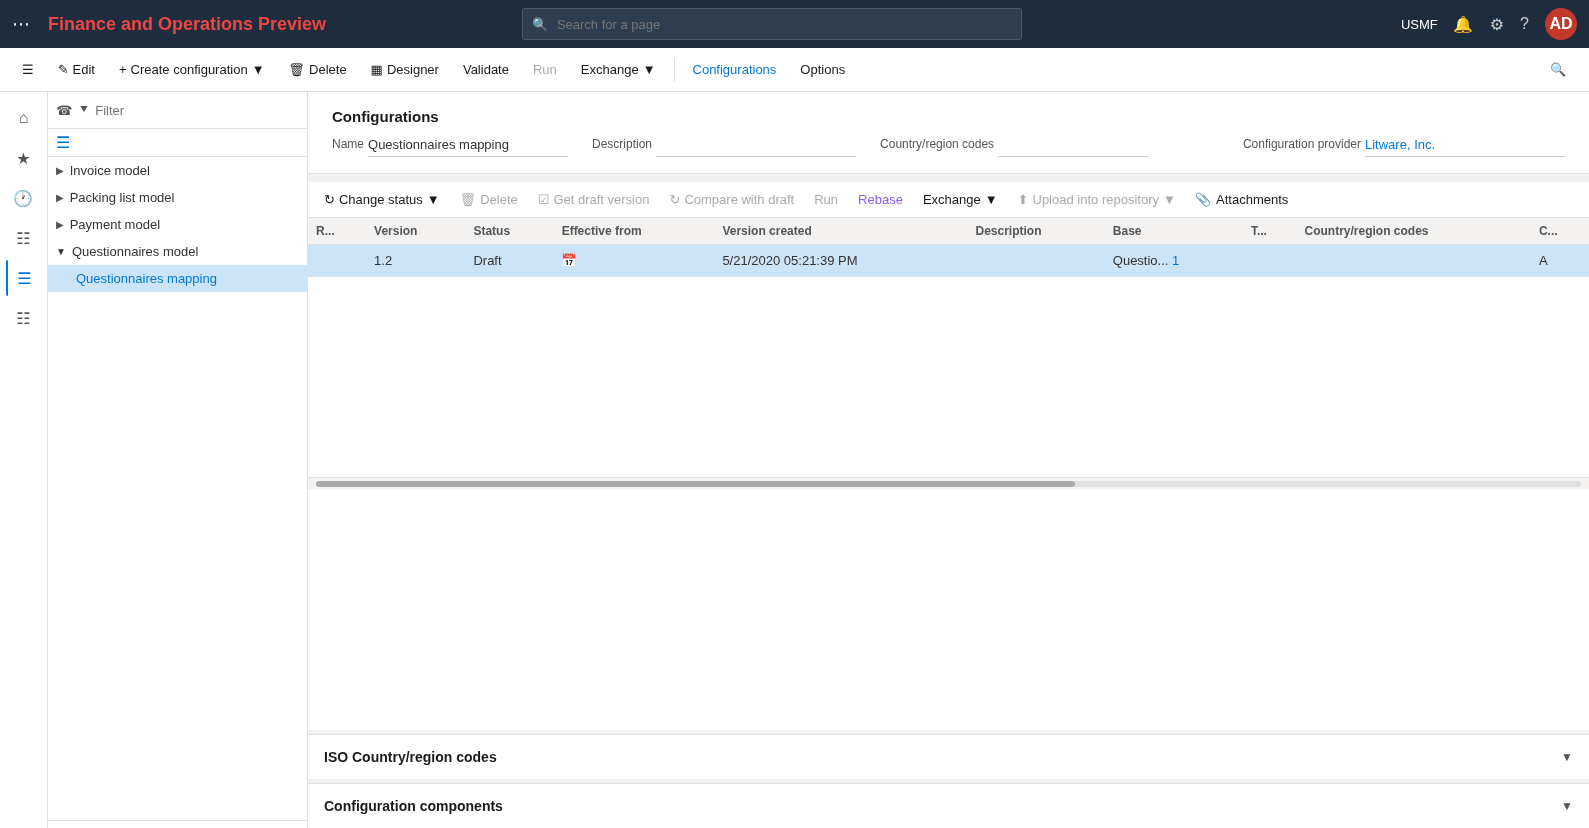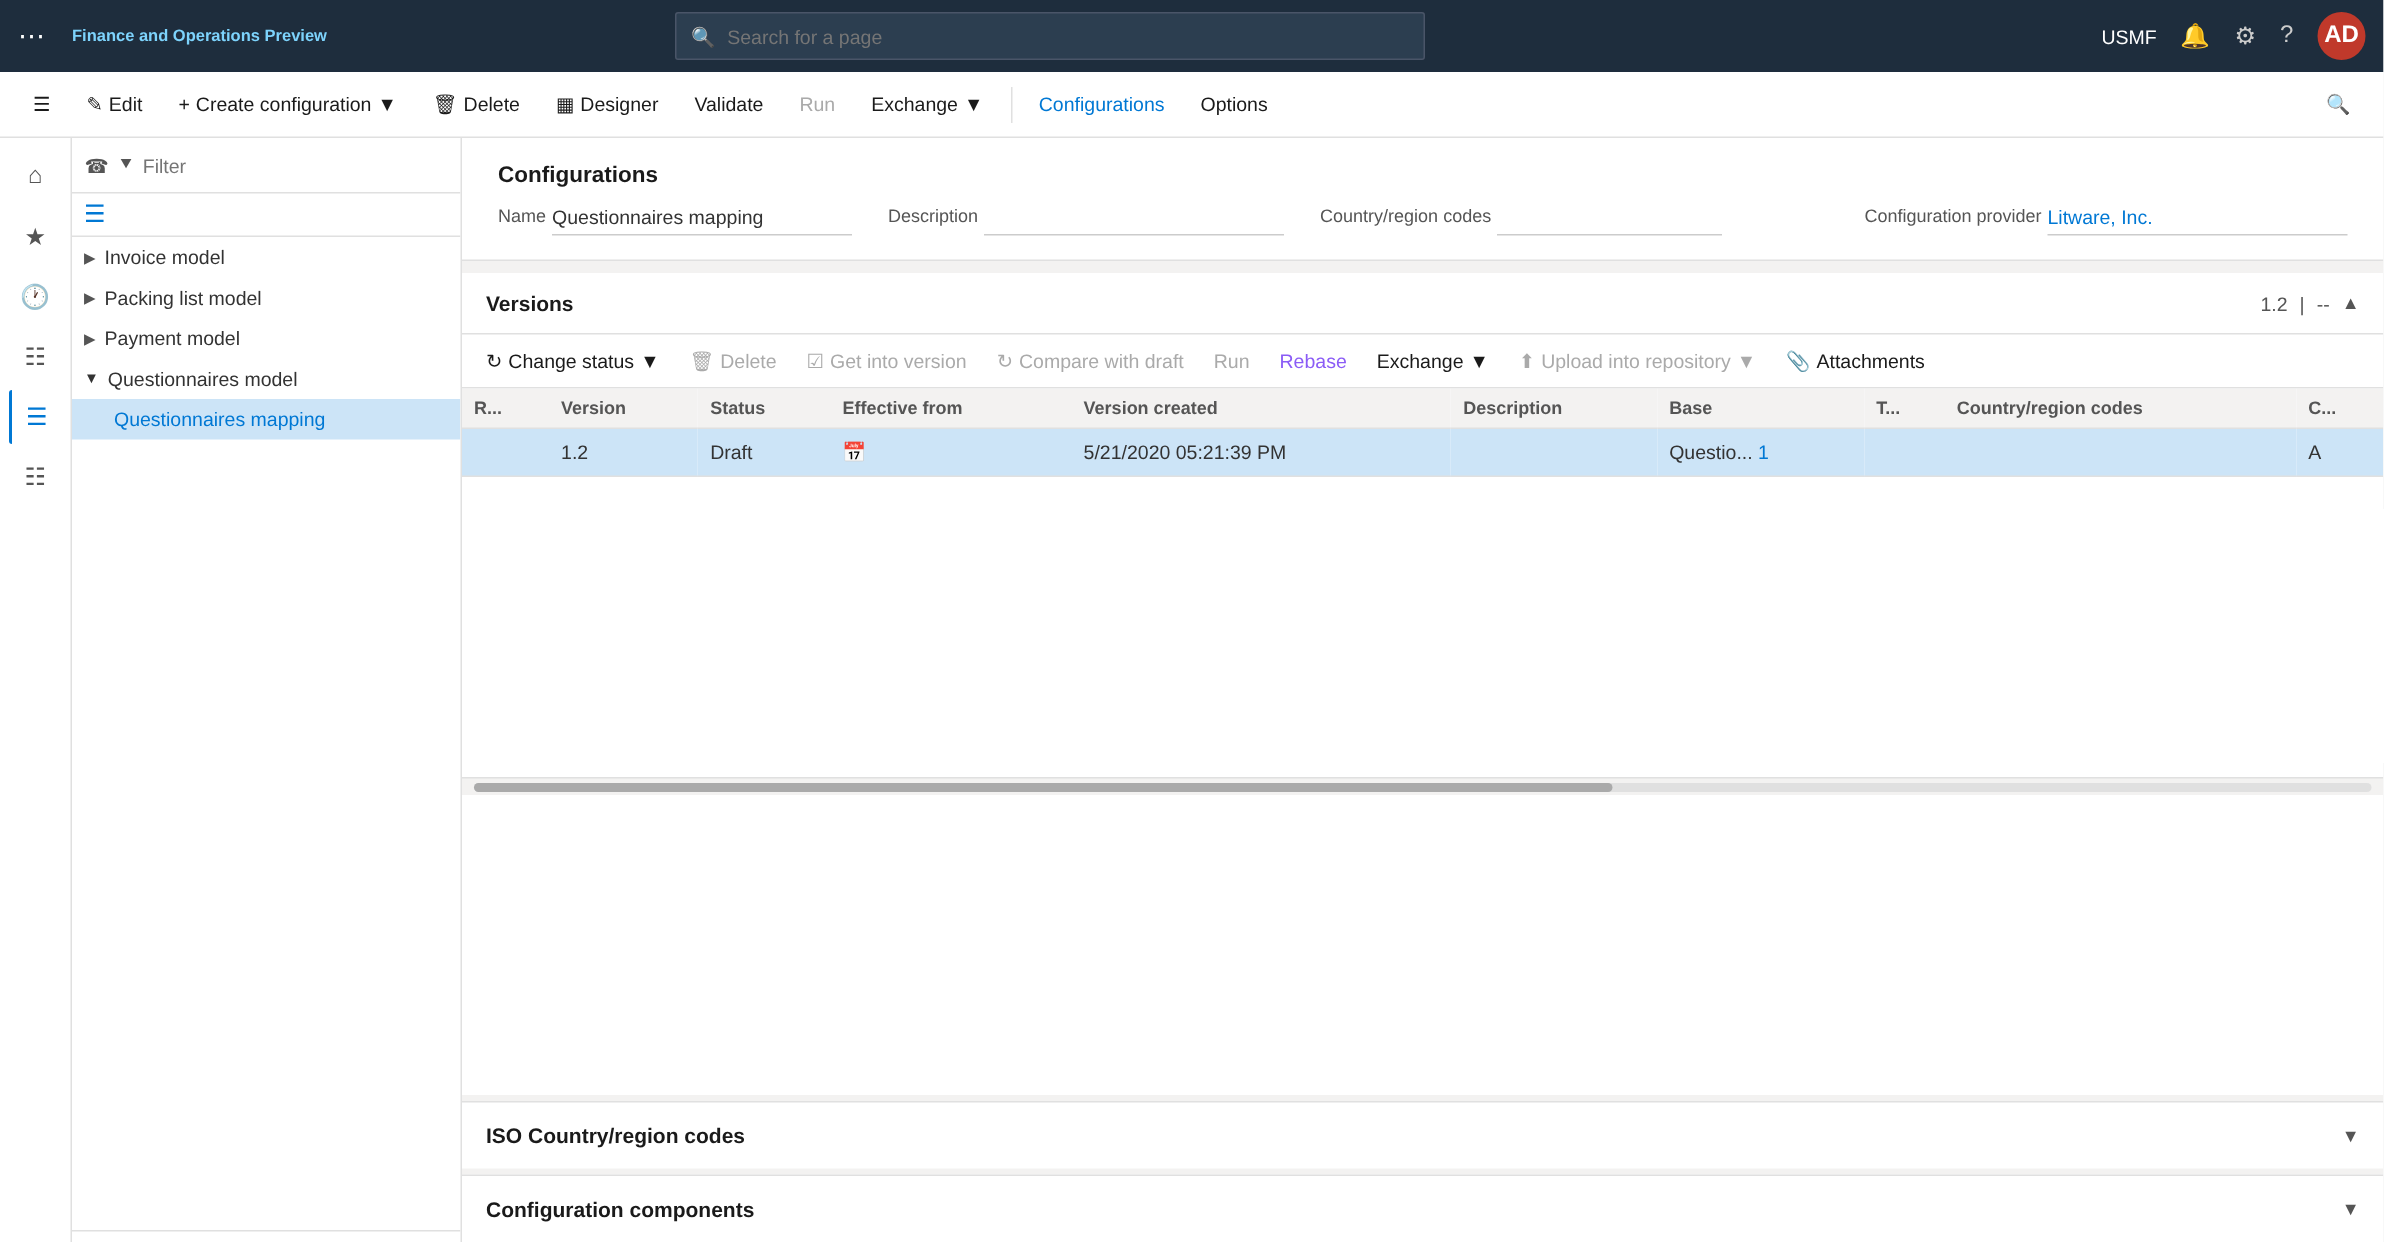--- a/index.html
+++ b/index.html
@@ -10,21 +10,21 @@
       background: #1e2d3d;
       color: white;
       height: 48px;
       display: flex;
       align-items: center;
       padding: 0 12px;
       gap: 12px;
       flex-shrink: 0;
     }
     .top-bar-grid-icon { color: white; font-size: 18px; cursor: pointer; margin-right: 6px; }
-    .top-bar-title { font-size: 11px; font-weight: 600; color: #7dd3fc; flex-shrink: 0; }
+    .top-bar-title { font-size: 18px; font-weight: 600; color: #ef4444; flex-shrink: 0; }
     .top-bar-search {
       flex: 1;
       max-width: 500px;
       margin: 0 auto;
       background: #2c3e50;
       border: 1px solid #4a5568;
       border-radius: 2px;
       display: flex;
       align-items: center;
       padding: 0 10px;
@@ -400,43 +400,34 @@
           <div class="config-field-value" style="min-width:150px;">&nbsp;</div>
         </div>
         <div class="config-field config-right">
           <div class="config-field-label">Configuration provider</div>
           <div class="config-field-value link">Litware, Inc.</div>
         </div>
       </div>
     </div>
 
     <div class="versions-section">
-      <div class="versions-header">
-        <span class="versions-title">Versions</span>
-        <div class="versions-version">
-          <span>1.2</span>
-          <span>|</span>
-          <span>--</span>
-          <span class="versions-chevron">▲</span>
-        </div>
-      </div>
 
       <div class="versions-toolbar">
         <button class="vtool-btn">
           <span>↻</span>
           <span>Change status</span>
           <span>▼</span>
         </button>
         <button class="vtool-btn disabled">
           <span>🗑</span>
           <span>Delete</span>
         </button>
         <button class="vtool-btn disabled">
           <span>☑</span>
-          <span>Get into version</span>
+          <span>Get draft version</span>
         </button>
         <button class="vtool-btn disabled">
           <span>↻</span>
           <span>Compare with draft</span>
         </button>
         <button class="vtool-btn disabled">
           <span>Run</span>
         </button>
         <button class="vtool-btn link">
           <span>Rebase</span>

